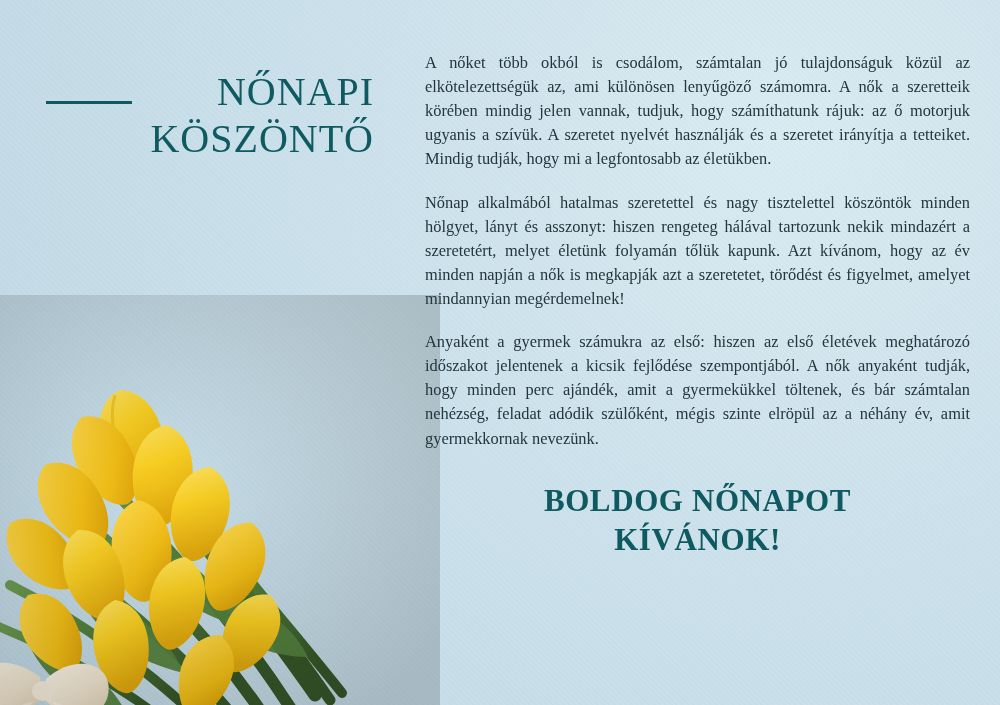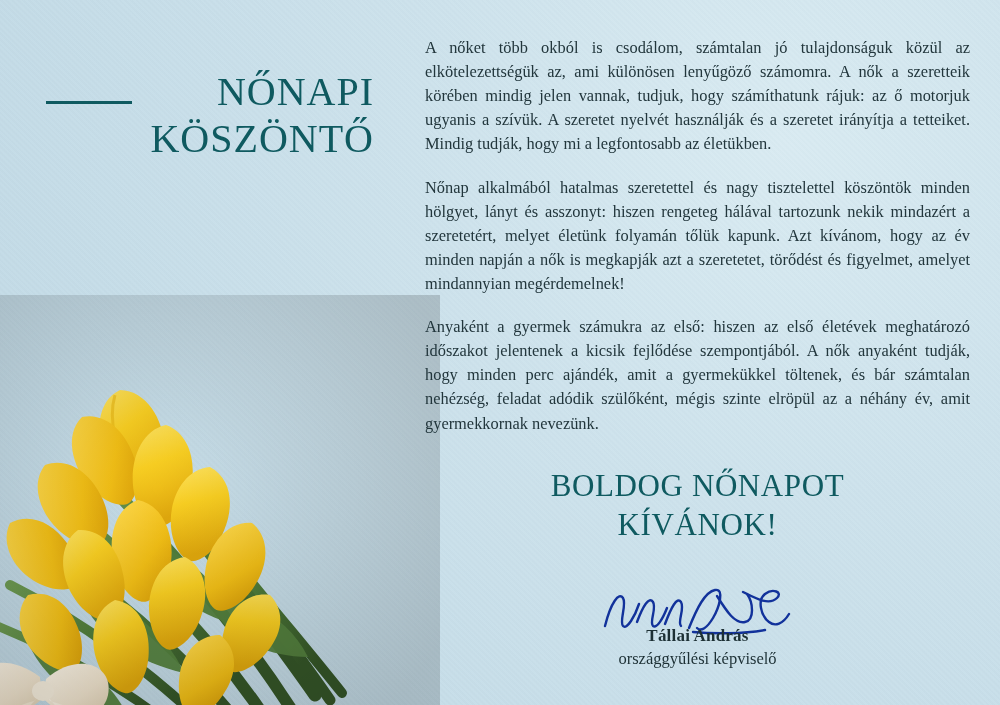--- a/index.html
+++ b/index.html
@@ -71,38 +71,38 @@
     width: 470px;
     height: 430px;
     z-index: 3;
   }
   .photo svg { display: block; width: 100%; height: 100%; }
 
   
   .letter {
     position: absolute;
     left: 425px;
-    top: 36px;
+    top: 51px;
     width: 545px;
     z-index: 5;
     color: #203338;
   }
   .letter p {
     margin: 0 0 19px 0;
     font-size: 16.4px;
     line-height: 1.47;
     text-align: justify;
     font-family: "Liberation Serif", serif;
     color: #22363c;
   }
   .greeting {
     margin-top: 30px;
     text-align: center;
     color: #0f5a60;
-    font-weight: normal;
+    font-weight: bold;
     font-size: 31px;
     line-height: 1.28;
     letter-spacing: .6px;
     white-space: pre-line;
     font-family: "Liberation Serif", serif;
   }
 
   
   .sign-wrap {
     position: absolute;
@@ -246,31 +246,14 @@
   </div>
 
   <div class="letter">
     <p>A nőket több okból is csodálom, számtalan jó tulajdonságuk közül az elkötelezettségük az, ami különösen lenyűgöző számomra. A nők a szeretteik körében mindig jelen vannak, tudjuk, hogy számíthatunk rájuk: az ő motorjuk ugyanis a szívük. A szeretet nyelvét használják és a szeretet irányítja a tetteiket. Mindig tudják, hogy mi a legfontosabb az életükben.</p>
     <p>Nőnap alkalmából hatalmas szeretettel és nagy tisztelettel köszöntök minden hölgyet, lányt és asszonyt: hiszen rengeteg hálával tartozunk nekik mindazért a szeretetért, melyet életünk folyamán tőlük kapunk. Azt kívánom, hogy az év minden napján a nők is megkapják azt a szeretetet, törődést és figyelmet, amelyet mindannyian megérdemelnek!</p>
     <p>Anyaként a gyermek számukra az első: hiszen az első életévek meghatározó időszakot jelentenek a kicsik fejlődése szempontjából. A nők anyaként tudják, hogy minden perc ajándék, amit a gyermekükkel töltenek, és bár számtalan nehézség, feladat adódik szülőként, mégis szinte elröpül az a néhány év, amit gyermekkornak nevezünk.</p>
     <div class="greeting">BOLDOG NŐNAPOT
 KÍVÁNOK!</div>
   </div>
 
-  <div class="sign-wrap">
-    <div class="sign-mark">
-      <svg width="210" height="56" viewBox="0 0 210 56" xmlns="http://www.w3.org/2000/svg" aria-hidden="true">
-        <g fill="none" stroke="#12329b" stroke-width="2.4" stroke-linecap="round" stroke-linejoin="round">
-          <path d="M12,44 C18,20 26,10 30,16 C34,22 26,40 30,44 C34,48 42,34 46,22"></path>
-          <path d="M44,40 C50,24 56,14 60,20 C64,26 56,40 60,44 C64,47 70,36 74,26"></path>
-          <path d="M72,42 C78,26 84,14 88,20 C92,27 84,40 88,44"></path>
-          <path d="M96,46 C104,26 112,10 122,8 C132,6 126,26 120,36 C114,46 108,50 104,46"></path>
-          <path d="M124,14 C134,30 142,42 152,40 C162,38 160,20 154,12"></path>
-          <path d="M150,10 C162,16 176,24 184,16 C190,10 180,6 172,12 C164,18 168,34 176,40 C182,45 190,42 196,32"></path>
-          <path d="M100,50 C120,52 150,52 172,48"></path>
-        </g>
-      </svg>
-    </div>
-    <div class="sign-name">Tállai András</div>
-    <div class="sign-role">országgyűlési képviselő</div>
-  </div>
 
 </div>
 
 </body></html>

